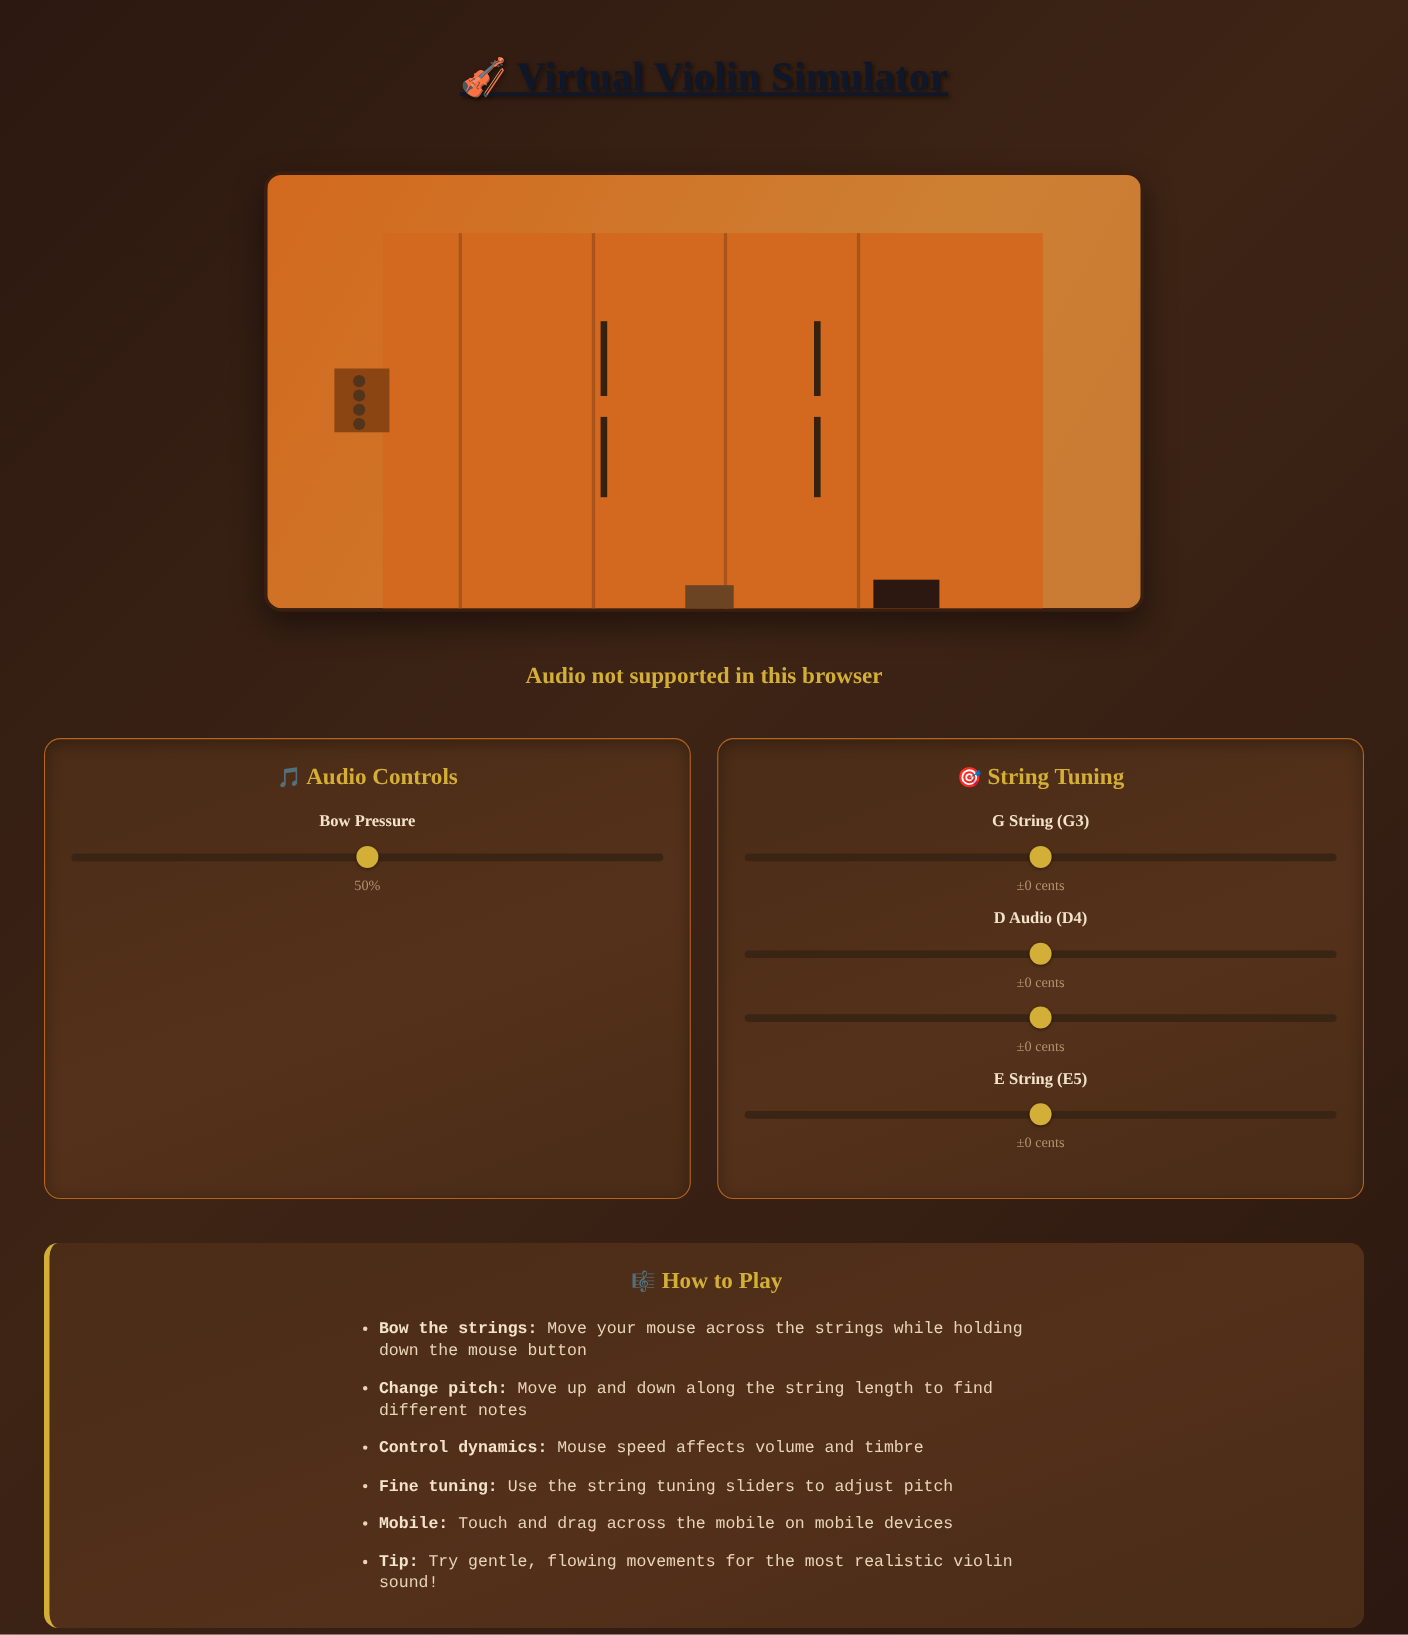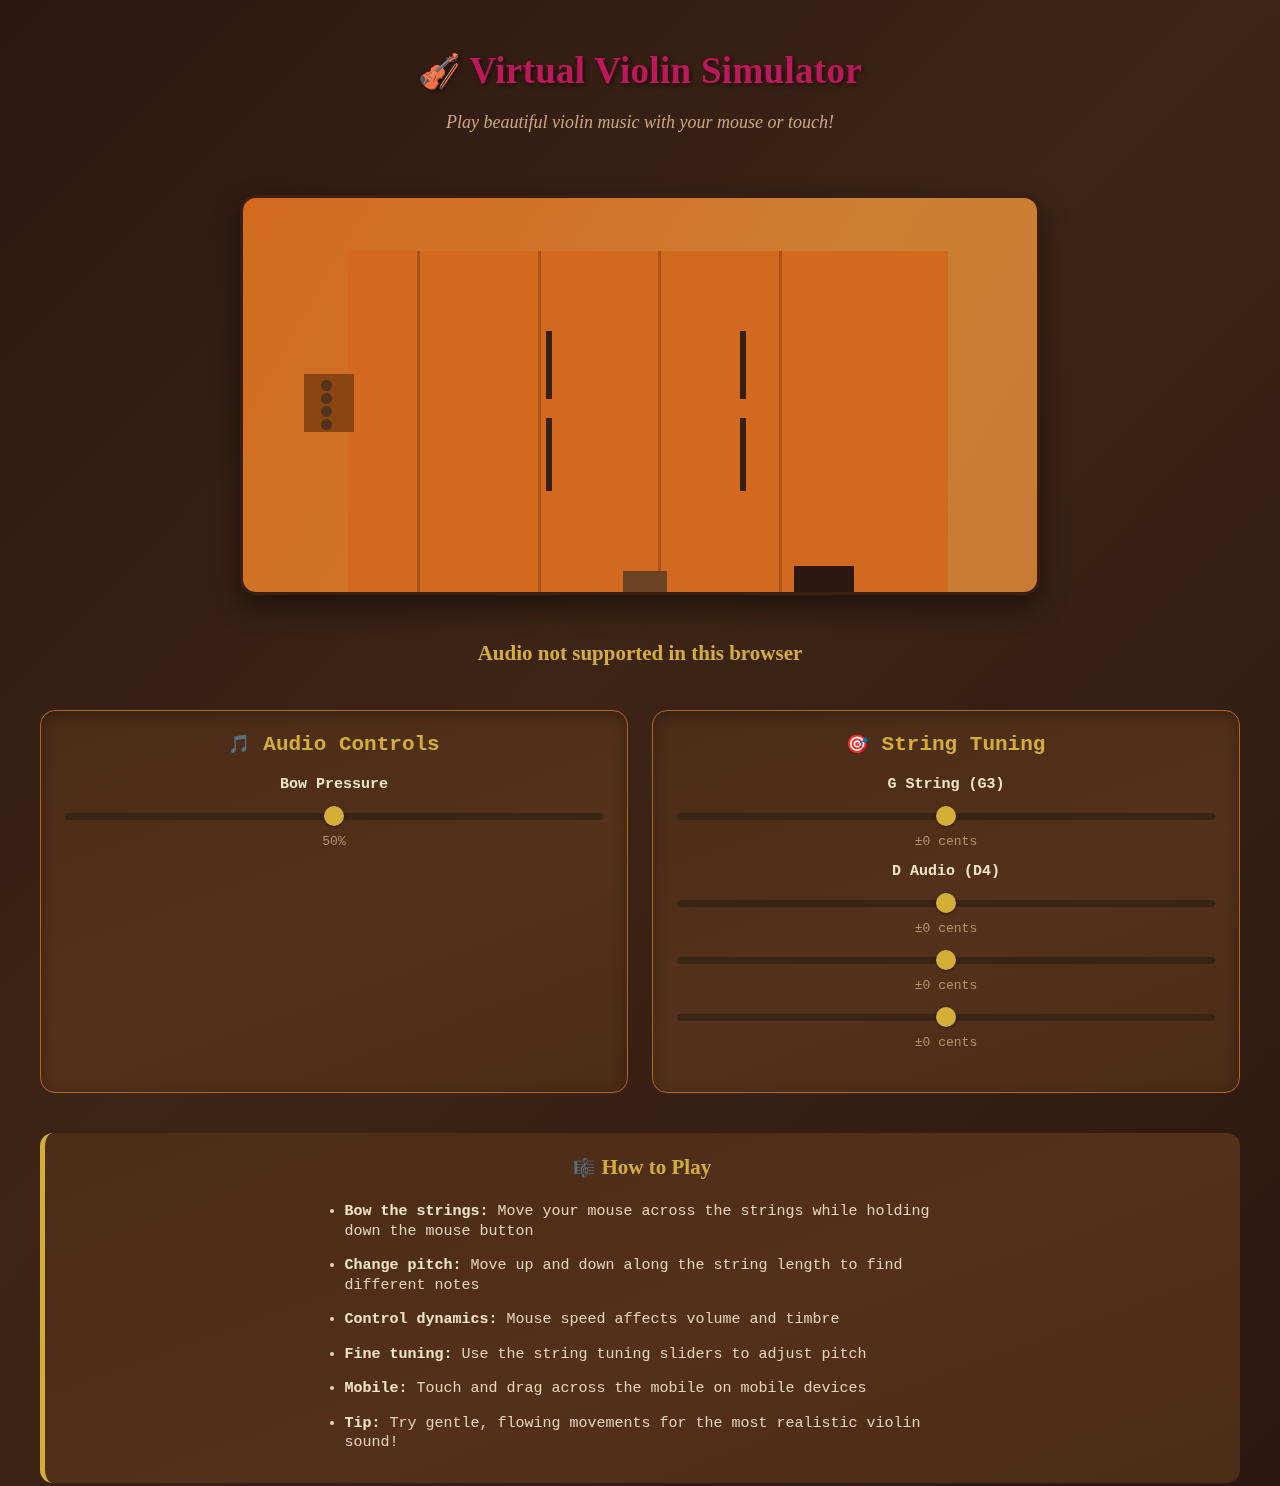--- a/index.html
+++ b/index.html
@@ -21,24 +21,25 @@
     margin: 0 auto;
     padding: 40px 40px 0 40px;
   }
 
   
   .header { text-align: center; padding-top: 8px; }
 
   .app-title {
     font-size: 37px;
     font-weight: bold;
-    color: #be185d;
+    color: #0f172a;
     letter-spacing: 0.3px;
     text-shadow: 2px 2px 4px rgba(0,0,0,0.55);
     line-height: 1.25;
+    text-decoration: underline;
   }
   .app-title .emoji { font-size: 34px; }
 
   .app-subtitle {
     margin-top: 18px;
     font-size: 18px;
     font-style: italic;
     color: #c8a882;
   }
 
@@ -143,21 +144,20 @@
     align-items: stretch;
   }
 
   .panel {
     flex: 1;
     background: linear-gradient(160deg, #4a2c17 0%, #54311a 55%, #4a2c17 100%);
     border: 1px solid #b5651d;
     border-radius: 15px;
     padding: 22px 24px 28px 24px;
     box-shadow: 0 4px 14px rgba(0,0,0,0.3) inset;
-    font-family: Liberation Mono, monospace;
   }
 
   .panel-title {
     text-align: center;
     font-size: 21px;
     font-weight: bold;
     color: #d4af37;
     margin-bottom: 20px;
   }
   .panel-title .emoji { font-size: 18px; }
@@ -241,21 +241,20 @@
 </head>
 <body>
 
 <div class="page">
 
   <div class="header">
     <h1 class="app-title">
       <span class="emoji">🎻</span>
       <span>Virtual Violin Simulator</span>
     </h1>
-    <div class="app-subtitle">Play beautiful violin music with your mouse or touch!</div>
   </div>
 
   <div class="violin-wrap">
     <div class="violin-canvas">
       <div class="violin-body"></div>
       <div class="fingerboard">
         <div class="v-string" style="left:69px;"></div>
         <div class="v-string" style="left:190px;"></div>
         <div class="v-string" style="left:310px;"></div>
         <div class="v-string" style="left:431px;"></div>
@@ -322,20 +321,21 @@
 
       <div class="control-group">
         <div class="slider">
           <div class="slider-track"></div>
           <div class="slider-thumb" style="left:50%;"></div>
         </div>
         <div class="control-value">±0 cents</div>
       </div>
 
       <div class="control-group">
+        <div class="control-label">E String (E5)</div>
         <div class="slider">
           <div class="slider-track"></div>
           <div class="slider-thumb" style="left:50%;"></div>
         </div>
         <div class="control-value">±0 cents</div>
       </div>
     </div>
   </div>
 
   <div class="howto">

